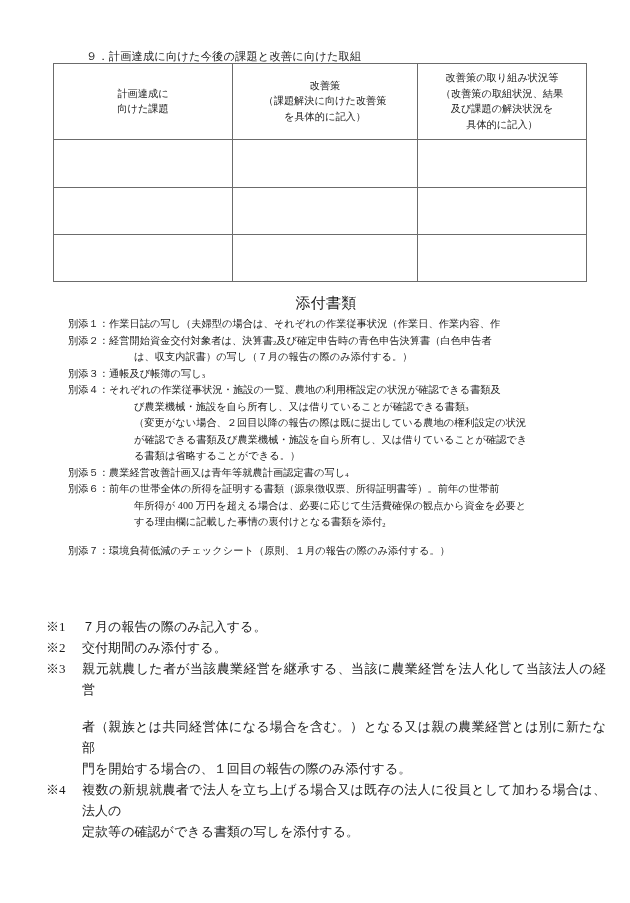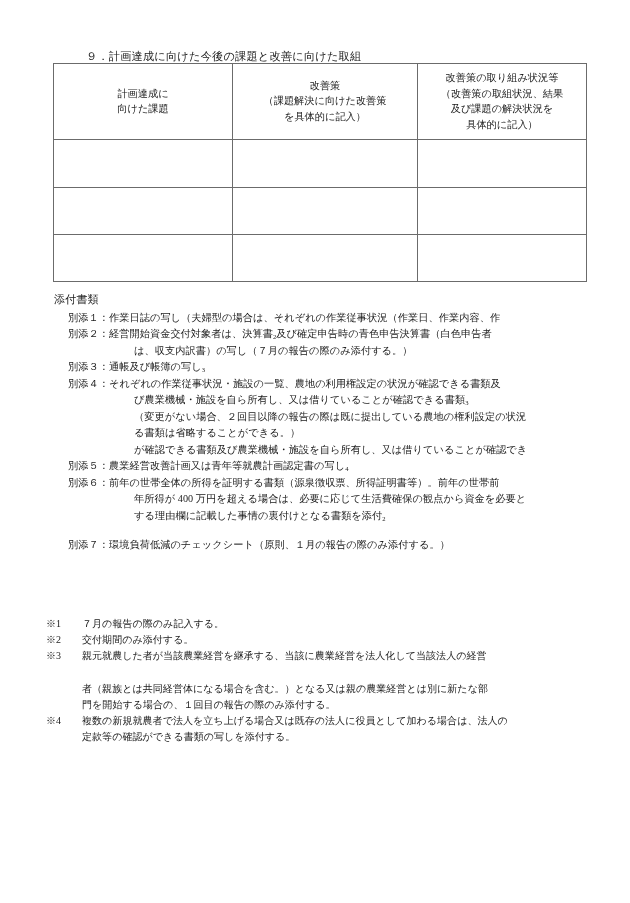--- a/index.html
+++ b/index.html
@@ -70,23 +70,24 @@
   .plan-table tbody tr.r3 td { height: 46px; }
 
   
   .attachments {
     position: absolute;
     left: 46px;
     top: 291px;
     width: 560px;
   }
   .attach-title {
-    font-size: 11px;
-    margin: 0 0 1px 8px;
+    font-size: 15px;
+    margin: 0 0 1px 0;
     letter-spacing: 0.2px;
+    text-align: center;
   }
   .attach-item {
     display: block;
     margin: 0;
     padding-left: 22px;
     font-size: 10.2px;
     line-height: 1.62;
     letter-spacing: 0.05px;
     text-align: justify;
     text-justify: inter-character;
@@ -105,21 +106,21 @@
 
   
   .footnotes {
     position: absolute;
     left: 46px;
     top: 616px;
     width: 560px;
   }
   .fn-item {
     display: block;
-    font-size: 10px;
+    font-size: 13px;
     line-height: 1.62;
     letter-spacing: 0.05px;
     padding-left: 36px;
     text-indent: -36px;
     text-align: justify;
     text-justify: inter-character;
   }
   .fn-item .fn-mark {
     display: inline-block;
     width: 36px;
@@ -199,22 +200,22 @@
     </div>
 
     <div class="attach-item">
       <span class="body"><span class="lbl">別添３：</span><span>通帳及び帳簿の写し</span><sup class="note">3</sup></span>
     </div>
 
     <div class="attach-item">
       <span class="body"><span class="lbl">別添４：</span><span>それぞれの作業従事状況・施設の一覧、農地の利用権設定の状況が確認できる書類及</span></span>
       <span class="cont"><span>び農業機械・施設を自ら所有し、又は借りていることが確認できる書類</span><sup class="note">3</sup></span>
       <span class="cont">（変更がない場合、２回目以降の報告の際は既に提出している農地の権利設定の状況</span>
+      <span class="cont">が確認できる書類及び農業機械・施設を自ら所有し、又は借りていることが確認でき</span>
       <span class="cont">る書類は省略することができる。）</span>
-      <span class="cont">が確認できる書類及び農業機械・施設を自ら所有し、又は借りていることが確認でき</span>
     </div>
 
     <div class="attach-item">
       <span class="body"><span class="lbl">別添５：</span><span>農業経営改善計画又は青年等就農計画認定書の写し</span><sup class="note">4</sup></span>
     </div>
 
     <div class="attach-item">
       <span class="body"><span class="lbl">別添６：</span><span>前年の世帯全体の所得を証明する書類（源泉徴収票、所得証明書等）。前年の世帯前</span></span>
       <span class="cont">年所得が 400 万円を超える場合は、必要に応じて生活費確保の観点から資金を必要と</span>
       <span class="cont"><span>する理由欄に記載した事情の裏付けとなる書類を添付</span><sup class="note">2</sup></span>

